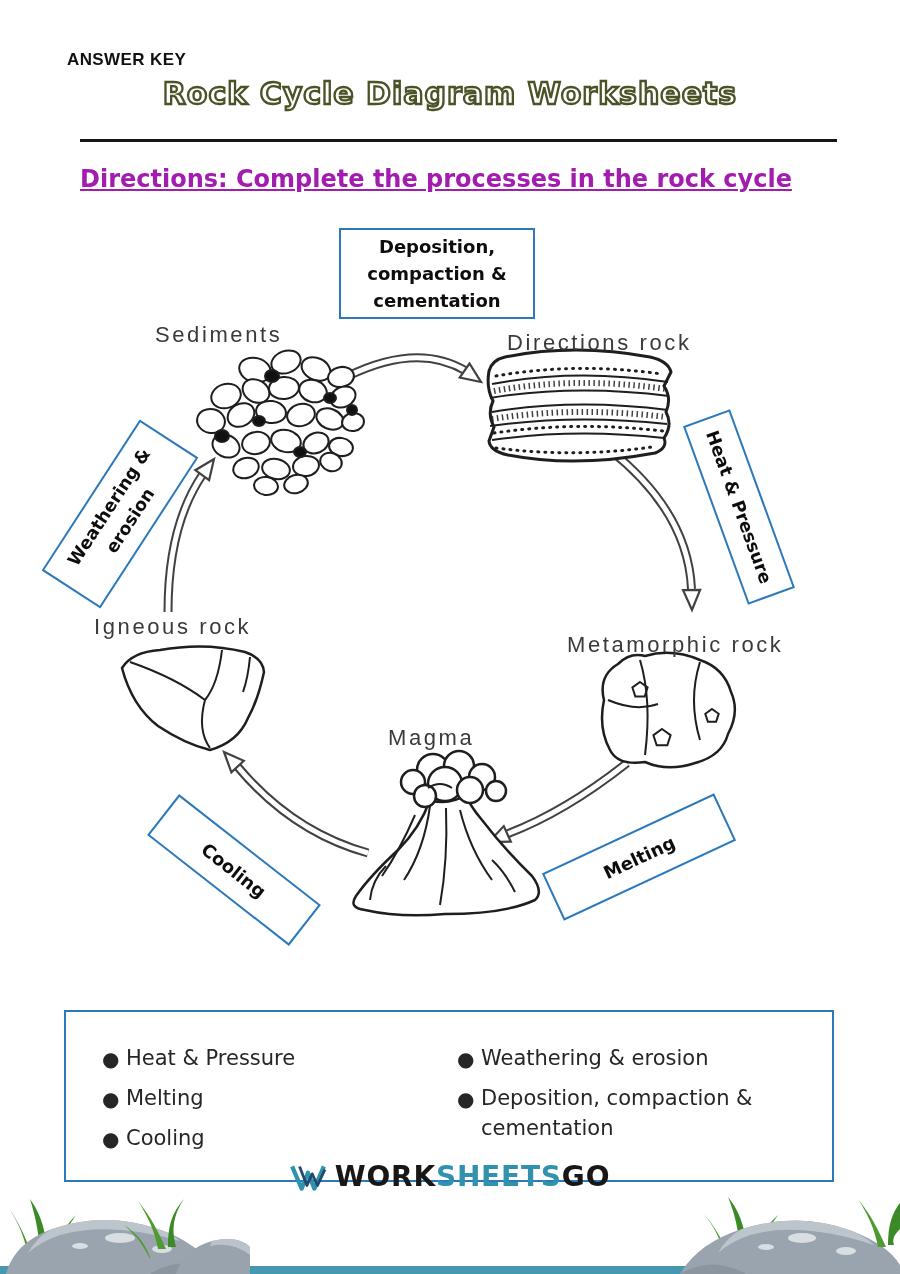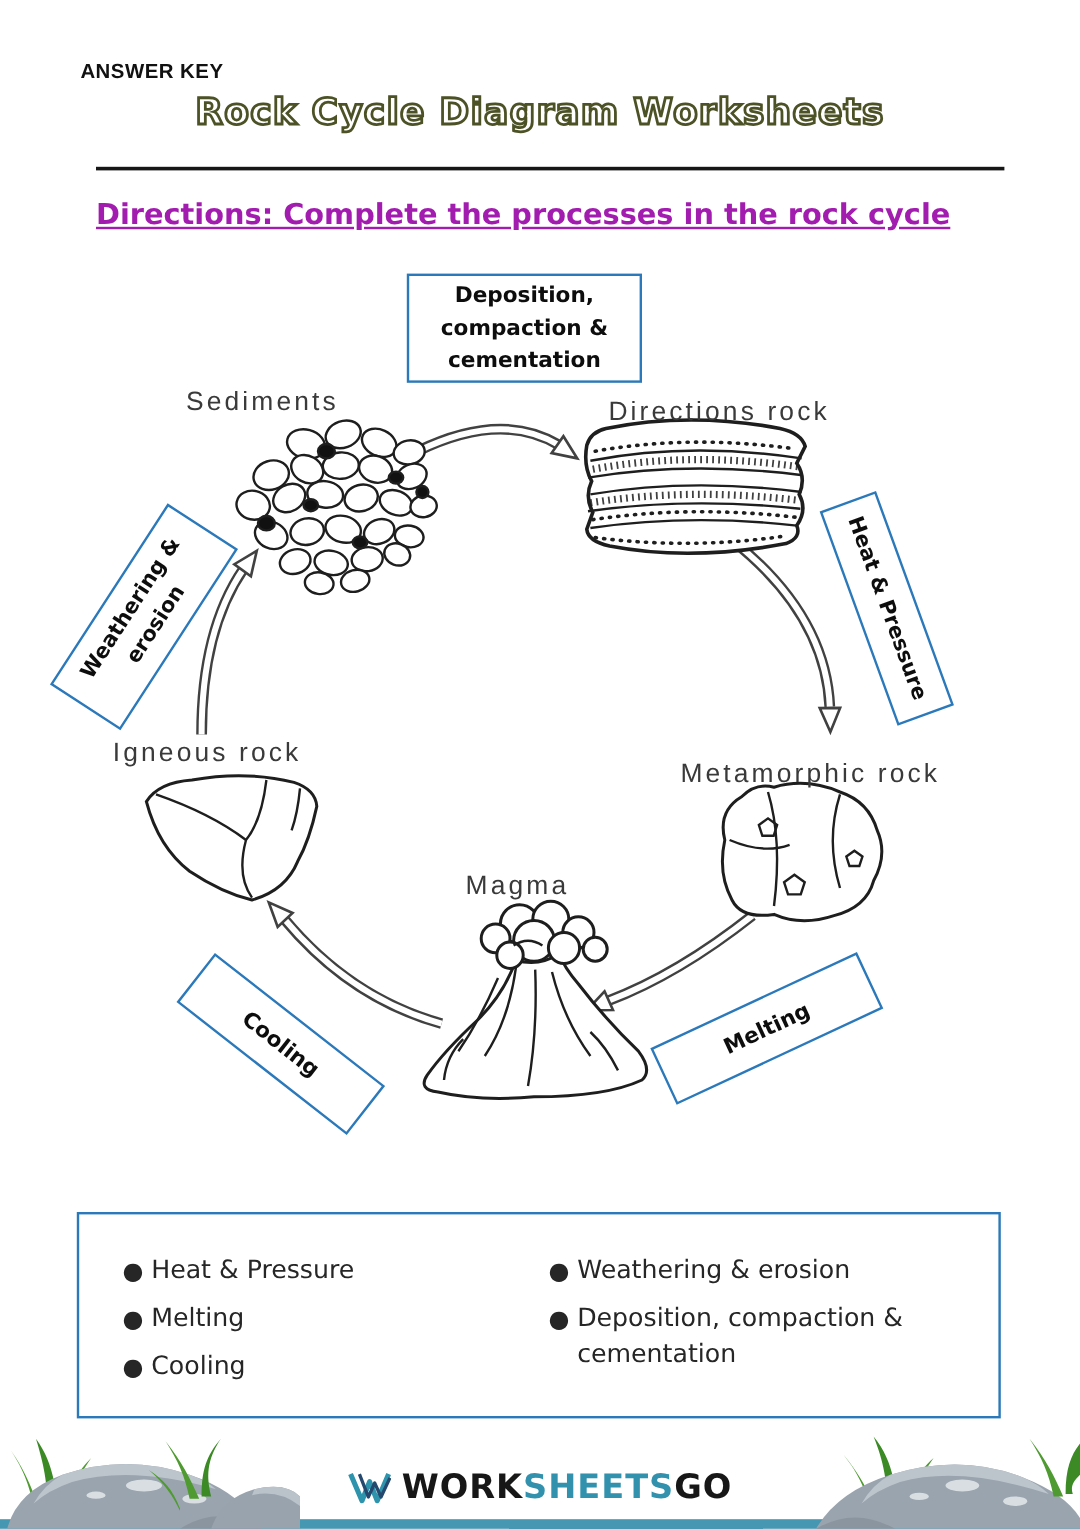--- a/index.html
+++ b/index.html
@@ -38,21 +38,21 @@
   .word-bank{left:64px;top:1010px;width:770px;height:172px;border:2.5px solid var(--box-border,#2b79ba);
              box-sizing:border-box;display:flex;padding:32px 0 0 36px;background:#fff;}
   .wb-col{list-style:none;margin:0;padding:0;}
   .wb-col.left{width:355px;}
   .wb-col.right{width:360px;}
   .wb-col li{display:flex;font-size:21px;color:#262626;margin-bottom:10px;line-height:1.42;
              font-family:"DejaVu Sans",sans-serif;}
   .wb-col .bullet{flex:0 0 24px;font-size:20px;line-height:1.5;}
 
   
-  .footer-logo{left:0;right:0;top:1222px;display:flex;align-items:center;justify-content:center;gap:9px;}
+  .footer-logo{left:0;right:0;top:1160px;display:flex;align-items:center;justify-content:center;gap:9px;}
   .brand{font-size:28px;font-weight:800;letter-spacing:.8px;color:#171717;font-family:"DejaVu Sans",sans-serif;}
   .brand .teal{color:var(--brand-teal,#3292ad);}
   .footer-bar{left:0;top:1266px;width:900px;height:8px;background:var(--footer-bar,#4697b2);}
 
   svg{display:block;}
   .diagram-art{left:0;top:0;pointer-events:none;}
   .deco{pointer-events:none;}
 </style>
 </head>
 <body>

